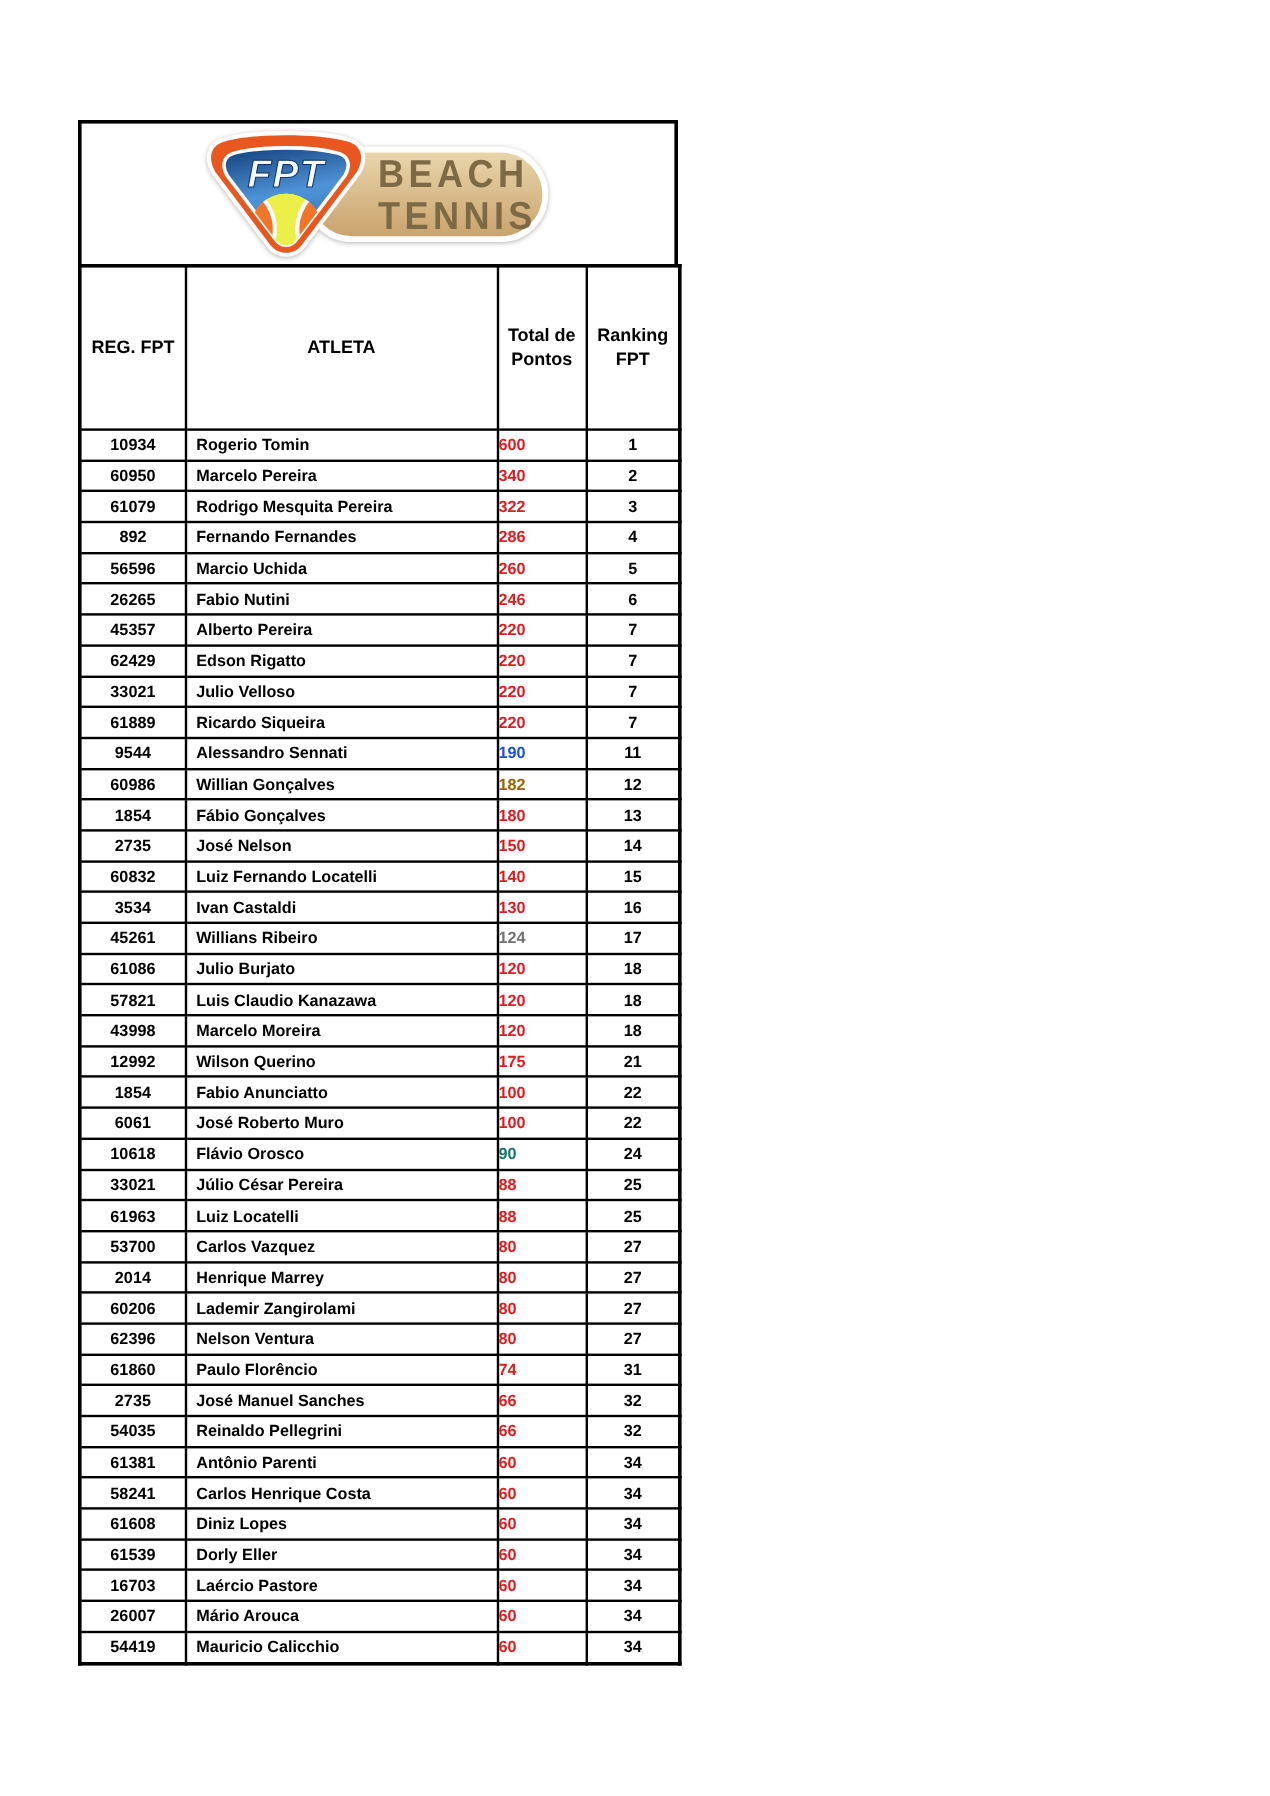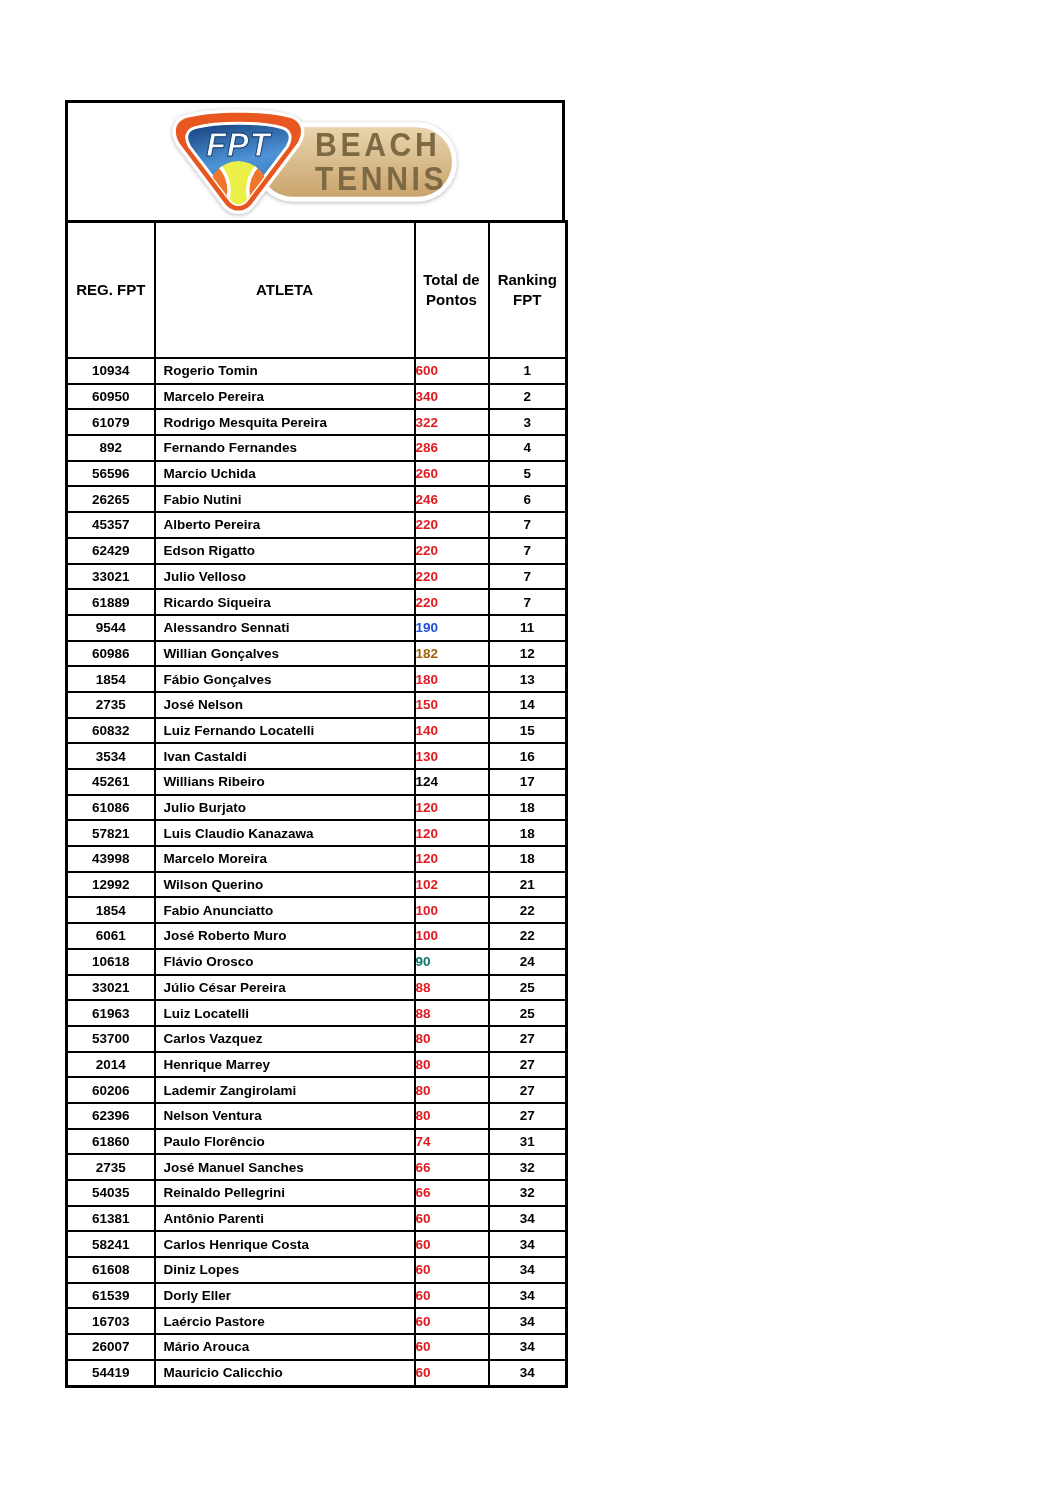--- a/index.html
+++ b/index.html
@@ -221,21 +221,21 @@
           </tr>
           <tr>
             <td class="reg">3534</td>
             <td class="name">Ivan Castaldi</td>
             <td class="pts" style="color: rgb(224, 27, 32);">130</td>
             <td class="rank">16</td>
           </tr>
           <tr>
             <td class="reg">45261</td>
             <td class="name">Willians Ribeiro</td>
-            <td class="pts" style="color: #000000; margin-top: 13px;">124</td>
+            <td class="pts" style="color: #737373; margin-top: 13px;">124</td>
             <td class="rank">17</td>
           </tr>
           <tr>
             <td class="reg">61086</td>
             <td class="name">Julio Burjato</td>
             <td class="pts" style="color: rgb(224, 27, 32);">120</td>
             <td class="rank">18</td>
           </tr>
           <tr>
             <td class="reg">57821</td>
@@ -245,21 +245,21 @@
           </tr>
           <tr>
             <td class="reg">43998</td>
             <td class="name">Marcelo Moreira</td>
             <td class="pts" style="color: rgb(224, 27, 32);">120</td>
             <td class="rank">18</td>
           </tr>
           <tr>
             <td class="reg">12992</td>
             <td class="name">Wilson Querino</td>
-            <td class="pts" style="color: rgb(224, 27, 32);">102</td>
+            <td class="pts" style="color: rgb(224, 27, 32);">175</td>
             <td class="rank">21</td>
           </tr>
           <tr>
             <td class="reg">1854</td>
             <td class="name">Fabio Anunciatto</td>
             <td class="pts" style="color: rgb(224, 27, 32);">100</td>
             <td class="rank">22</td>
           </tr>
           <tr>
             <td class="reg">6061</td>

